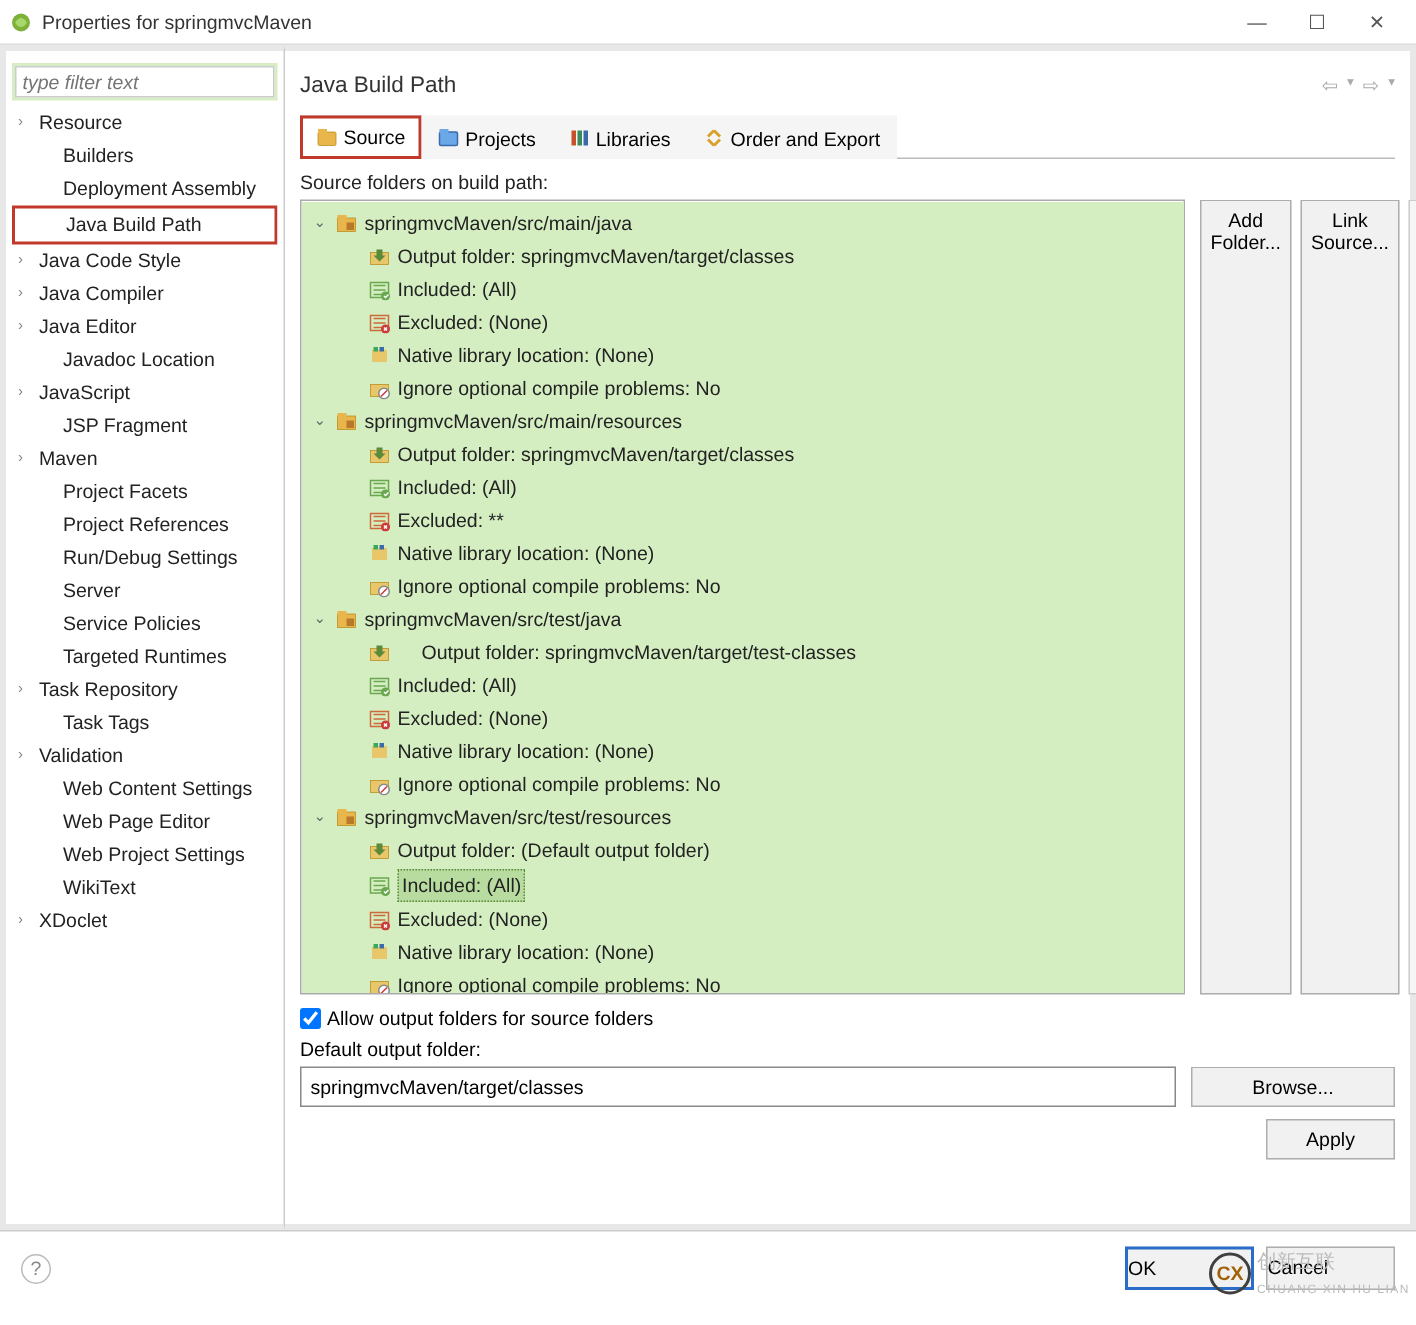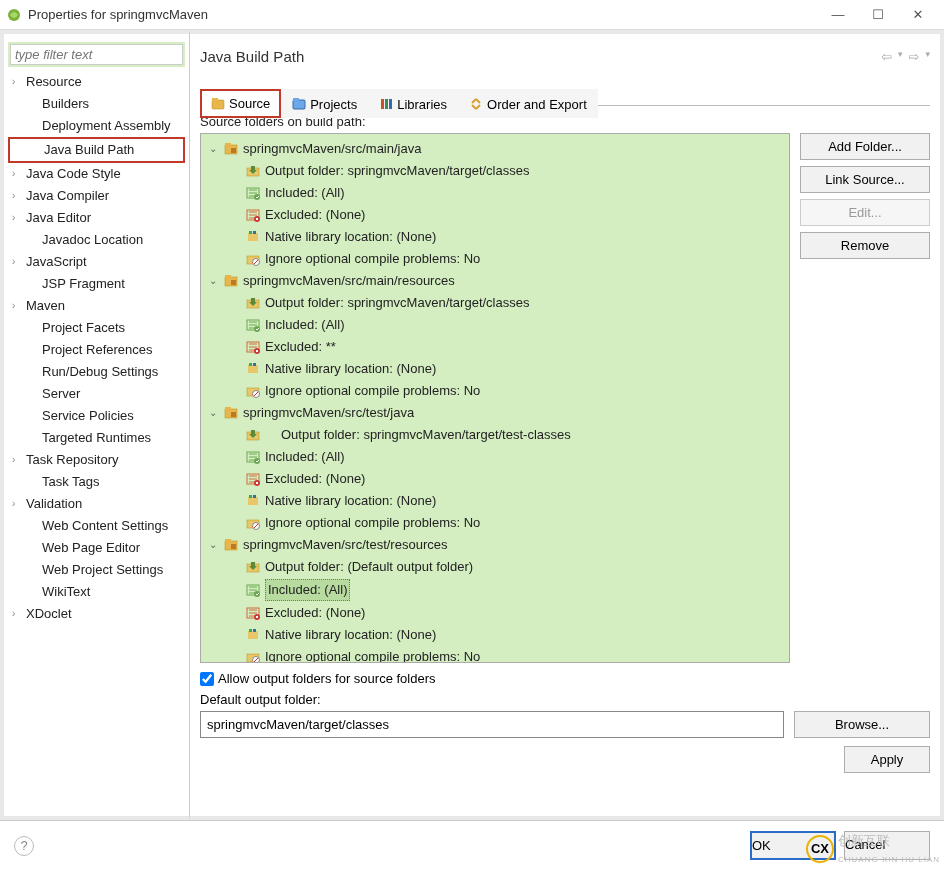--- a/index.html
+++ b/index.html
@@ -21,31 +21,31 @@
 .tree-item .chev { width: 12px; display: inline-block; color: #888; font-size: 10px; margin-right: 2px; }
 .tree-item.highlighted { border: 2px solid #c0392b; }
 .tree-item .label { white-space: nowrap; }
 
 .right { flex: 1; display: flex; flex-direction: column; padding: 8px 10px 4px 10px; border-top: 4px solid #e8e8e8; border-right: 4px solid #e8e8e8; border-bottom: 4px solid #e8e8e8;}
 .header-row { display: flex; align-items: center; height: 28px; }
 .page-title { flex: 1; font-size: 15px; color: #333; }
 .nav-arrows { display: flex; gap: 6px; color: #aaa; }
 
 .tabs { display: flex; border-bottom: 1px solid #bbb; margin-top: 6px; }
-.tab { padding: 6px 10px; display: flex; align-items: center; gap: 4px; border: 1px solid transparent; border-bottom: none; background: #f5f5f5; cursor: default; position: relative; top: 13px; margin-right: 0; }
+.tab { padding: 6px 10px; display: flex; align-items: center; gap: 4px; border: 1px solid transparent; border-bottom: none; background: #f5f5f5; cursor: default; position: relative; top: 1px; margin-right: 0; }
 .tab.active { background: #fff; border: 1px solid #bbb; border-bottom: 1px solid #fff; }
 .tab.highlighted { outline: 2px solid #c0392b; outline-offset: -2px; }
 .tab-icon { width: 14px; height: 14px; }
 
 .content-area { padding: 8px 0 4px 0; }
 .intro { margin-bottom: 4px; color: #222; }
 
 .src-panel { display: flex; gap: 10px; }
 .src-tree { flex: 1; background: #d4eec2; border: 1px solid #aaa; padding: 4px 2px; height: 530px; overflow: auto; }
-.btn-col { width: 130px; display: flex; flex-direction: column; gap: 6px; }
+.btn-col { width: 130px; display: flex; gap: 6px; }
 .btn { background: #f1f1f1; border: 1px solid #adadad; padding: 5px 6px; text-align: center; cursor: default; }
 .btn.disabled { color: #999; background: #f6f6f6; border-color: #ccc; }
 
 .src-node { display: flex; align-items: center; padding: 1px 4px 1px 14px; color: #222; line-height: 20px; }
 .src-node.root { padding-left: 6px; }
 .src-node .chev { width: 14px; color: #666; font-size: 10px; }
 .src-node .node-icon { width: 16px; height: 14px; margin-right: 4px; display: inline-flex; align-items: center; justify-content: center; }
 .src-node .node-label { white-space: nowrap; }
 .src-node.selected .node-label { background: #b8dca0; border: 1px dotted #5a8a3a; padding: 0 2px; }
 
@@ -58,21 +58,21 @@
 
 .apply-row { display: flex; justify-content: flex-end; margin-top: 8px; }
 
 .footer { height: 50px; border-top: 1px solid #ccc; display: flex; align-items: center; justify-content: space-between; padding: 0 14px; }
 .footer .help { color: #888; border: 1px solid #bbb; border-radius: 50%; width: 20px; height: 20px; display: flex; align-items: center; justify-content: center; font-size: 13px; }
 .footer .buttons { display: flex; gap: 8px; }
 .footer .btn-main { width: 86px; padding: 5px 0; text-align: left; border: 1px solid #adadad; background: #f1f1f1; }
 .footer .btn-main.primary { border: 2px solid #2a6dc9; }
 
 .watermark { position: absolute; right: 4px; bottom: 18px; font-size: 11px; color: #bbb; display: flex; align-items: center; gap: 4px; }
-.watermark .wm-circle { width: 28px; height: 28px; border: 2px solid #eab308; border-radius: 50%; display:flex;align-items:center;justify-content:center;font-weight:bold;color:#000000;}
+.watermark .wm-circle { width: 28px; height: 28px; border: 2px solid #404040; border-radius: 50%; display:flex;align-items:center;justify-content:center;font-weight:bold;color:#a16207;}
 </style>
 </head>
 <body>
 
 <div class="titlebar">
   <span class="app-icon">
     <svg viewBox="0 0 16 16" width="16" height="16">
         <circle cx="8" cy="8" r="6" fill="#7db13a"></circle>
         <path d="M4 8 Q8 2 12 8 Q8 14 4 8" fill="#a6d96a"></path>
       </svg>

